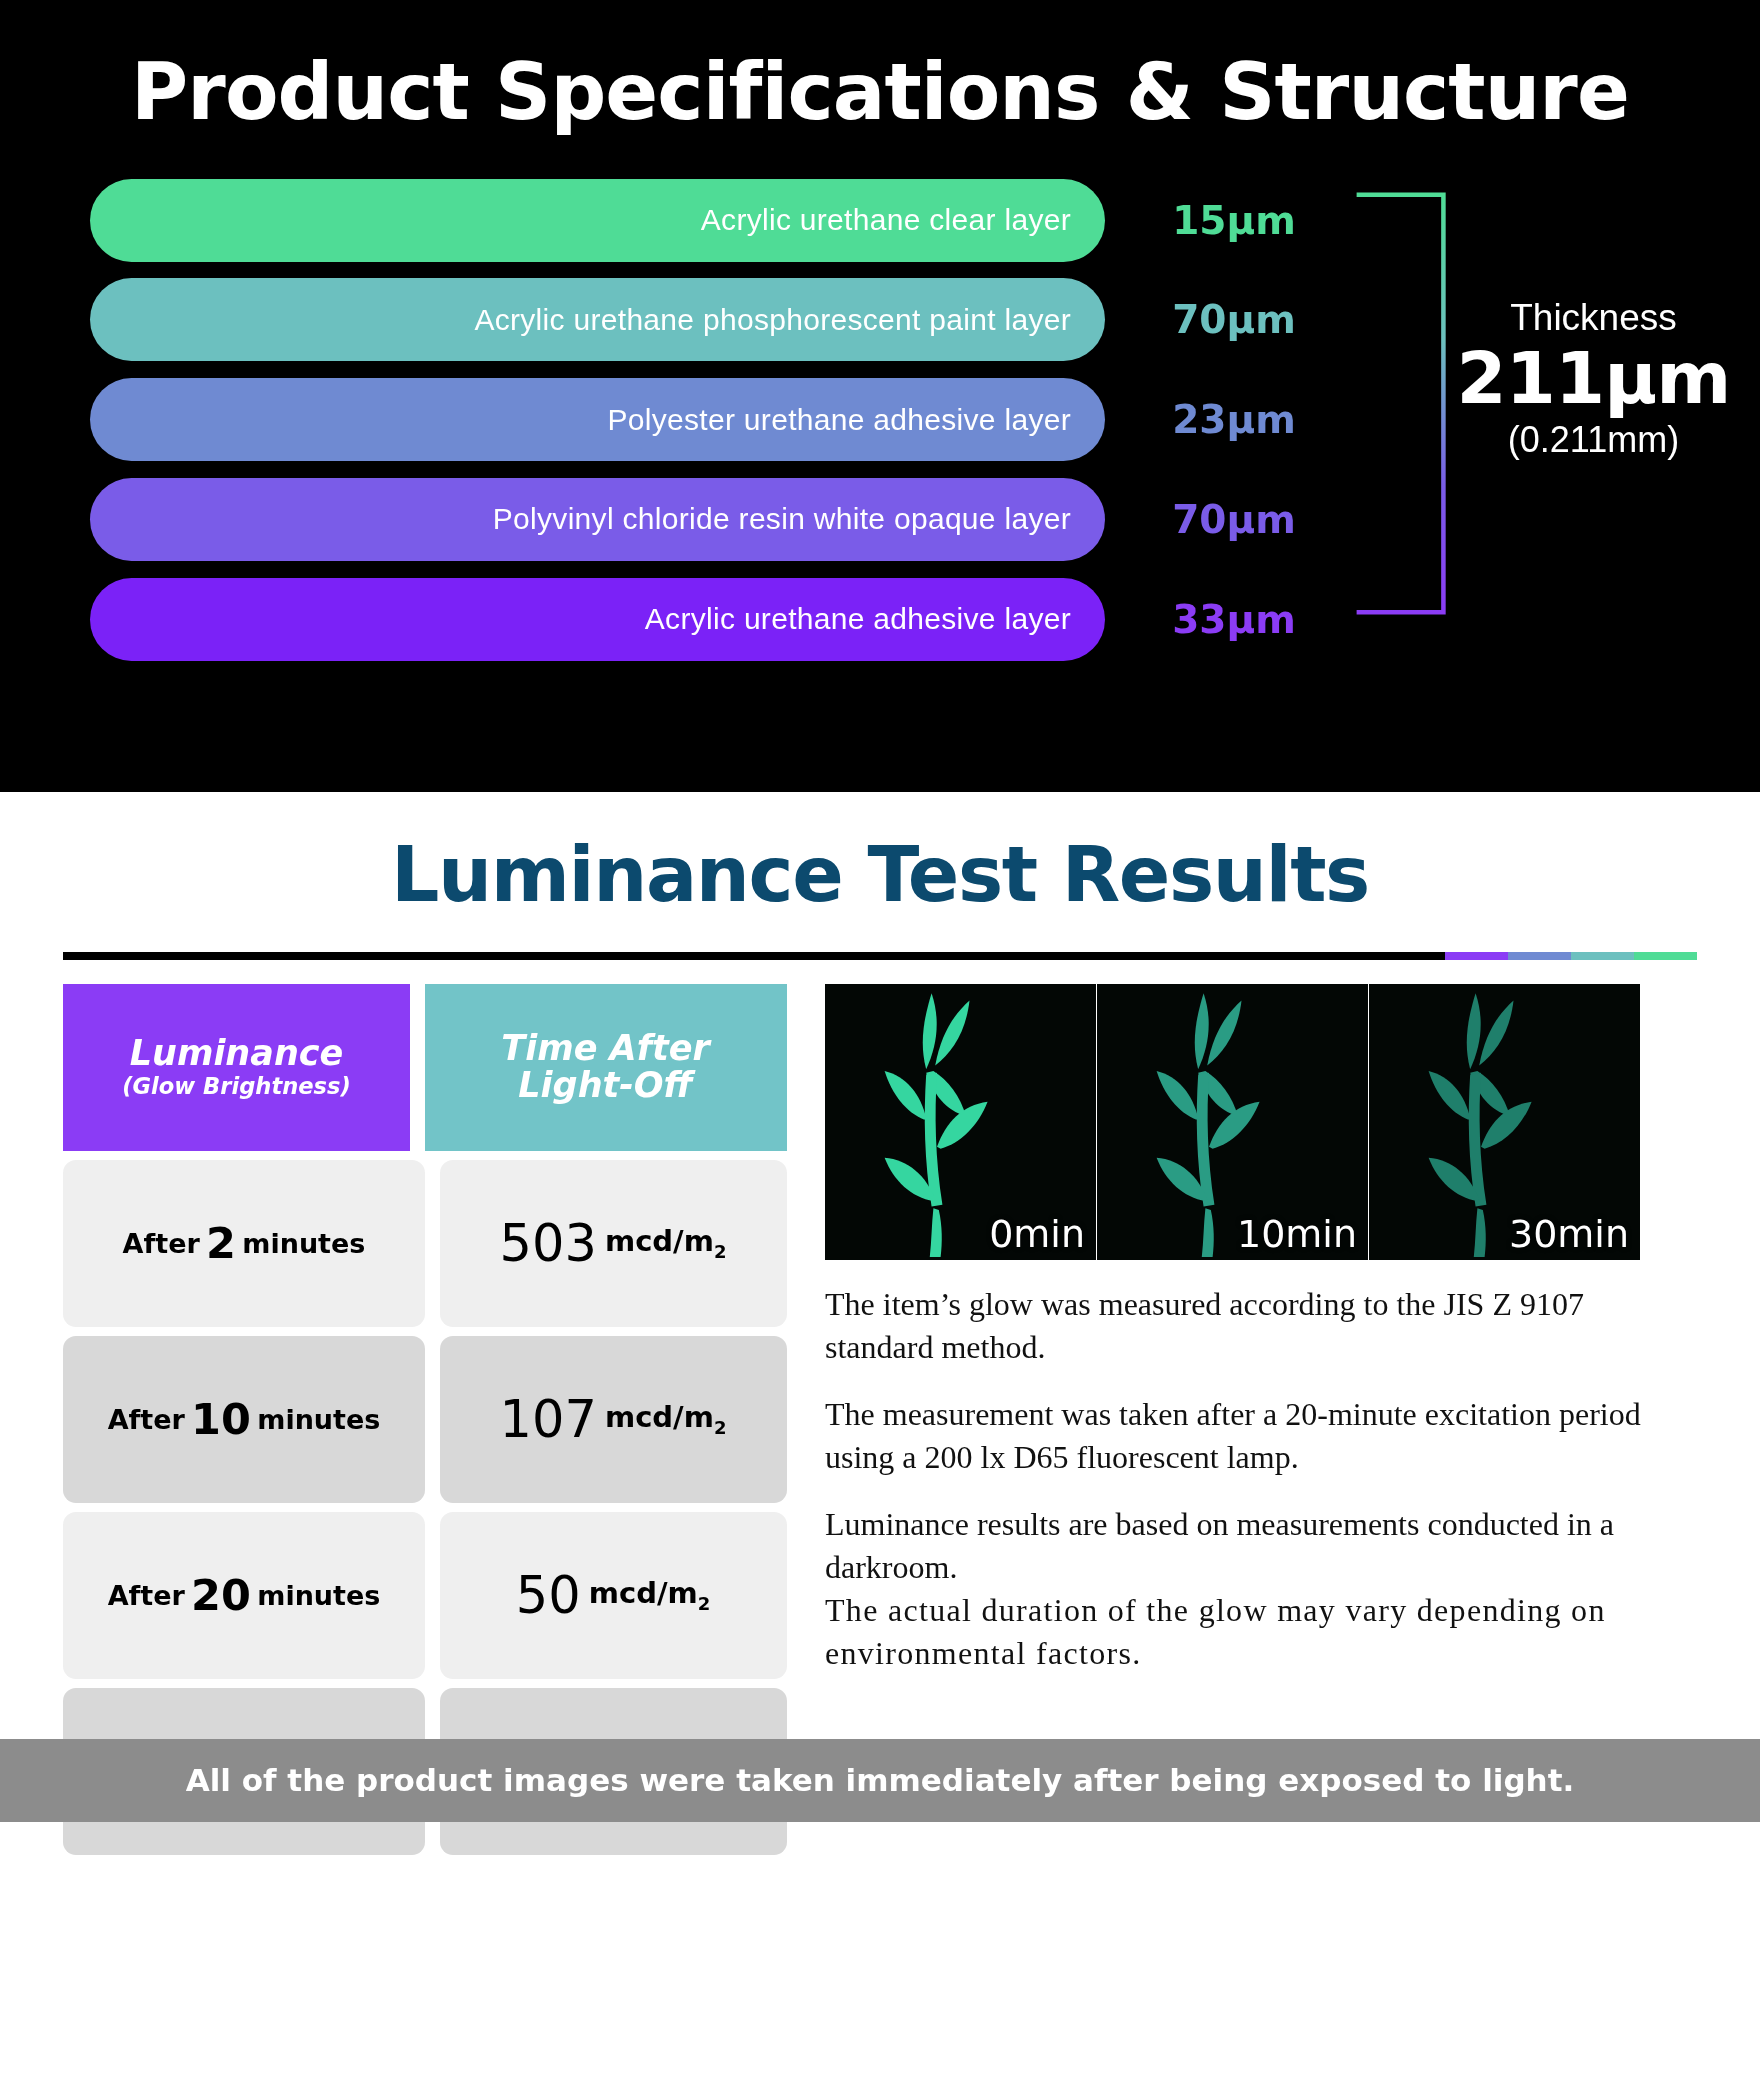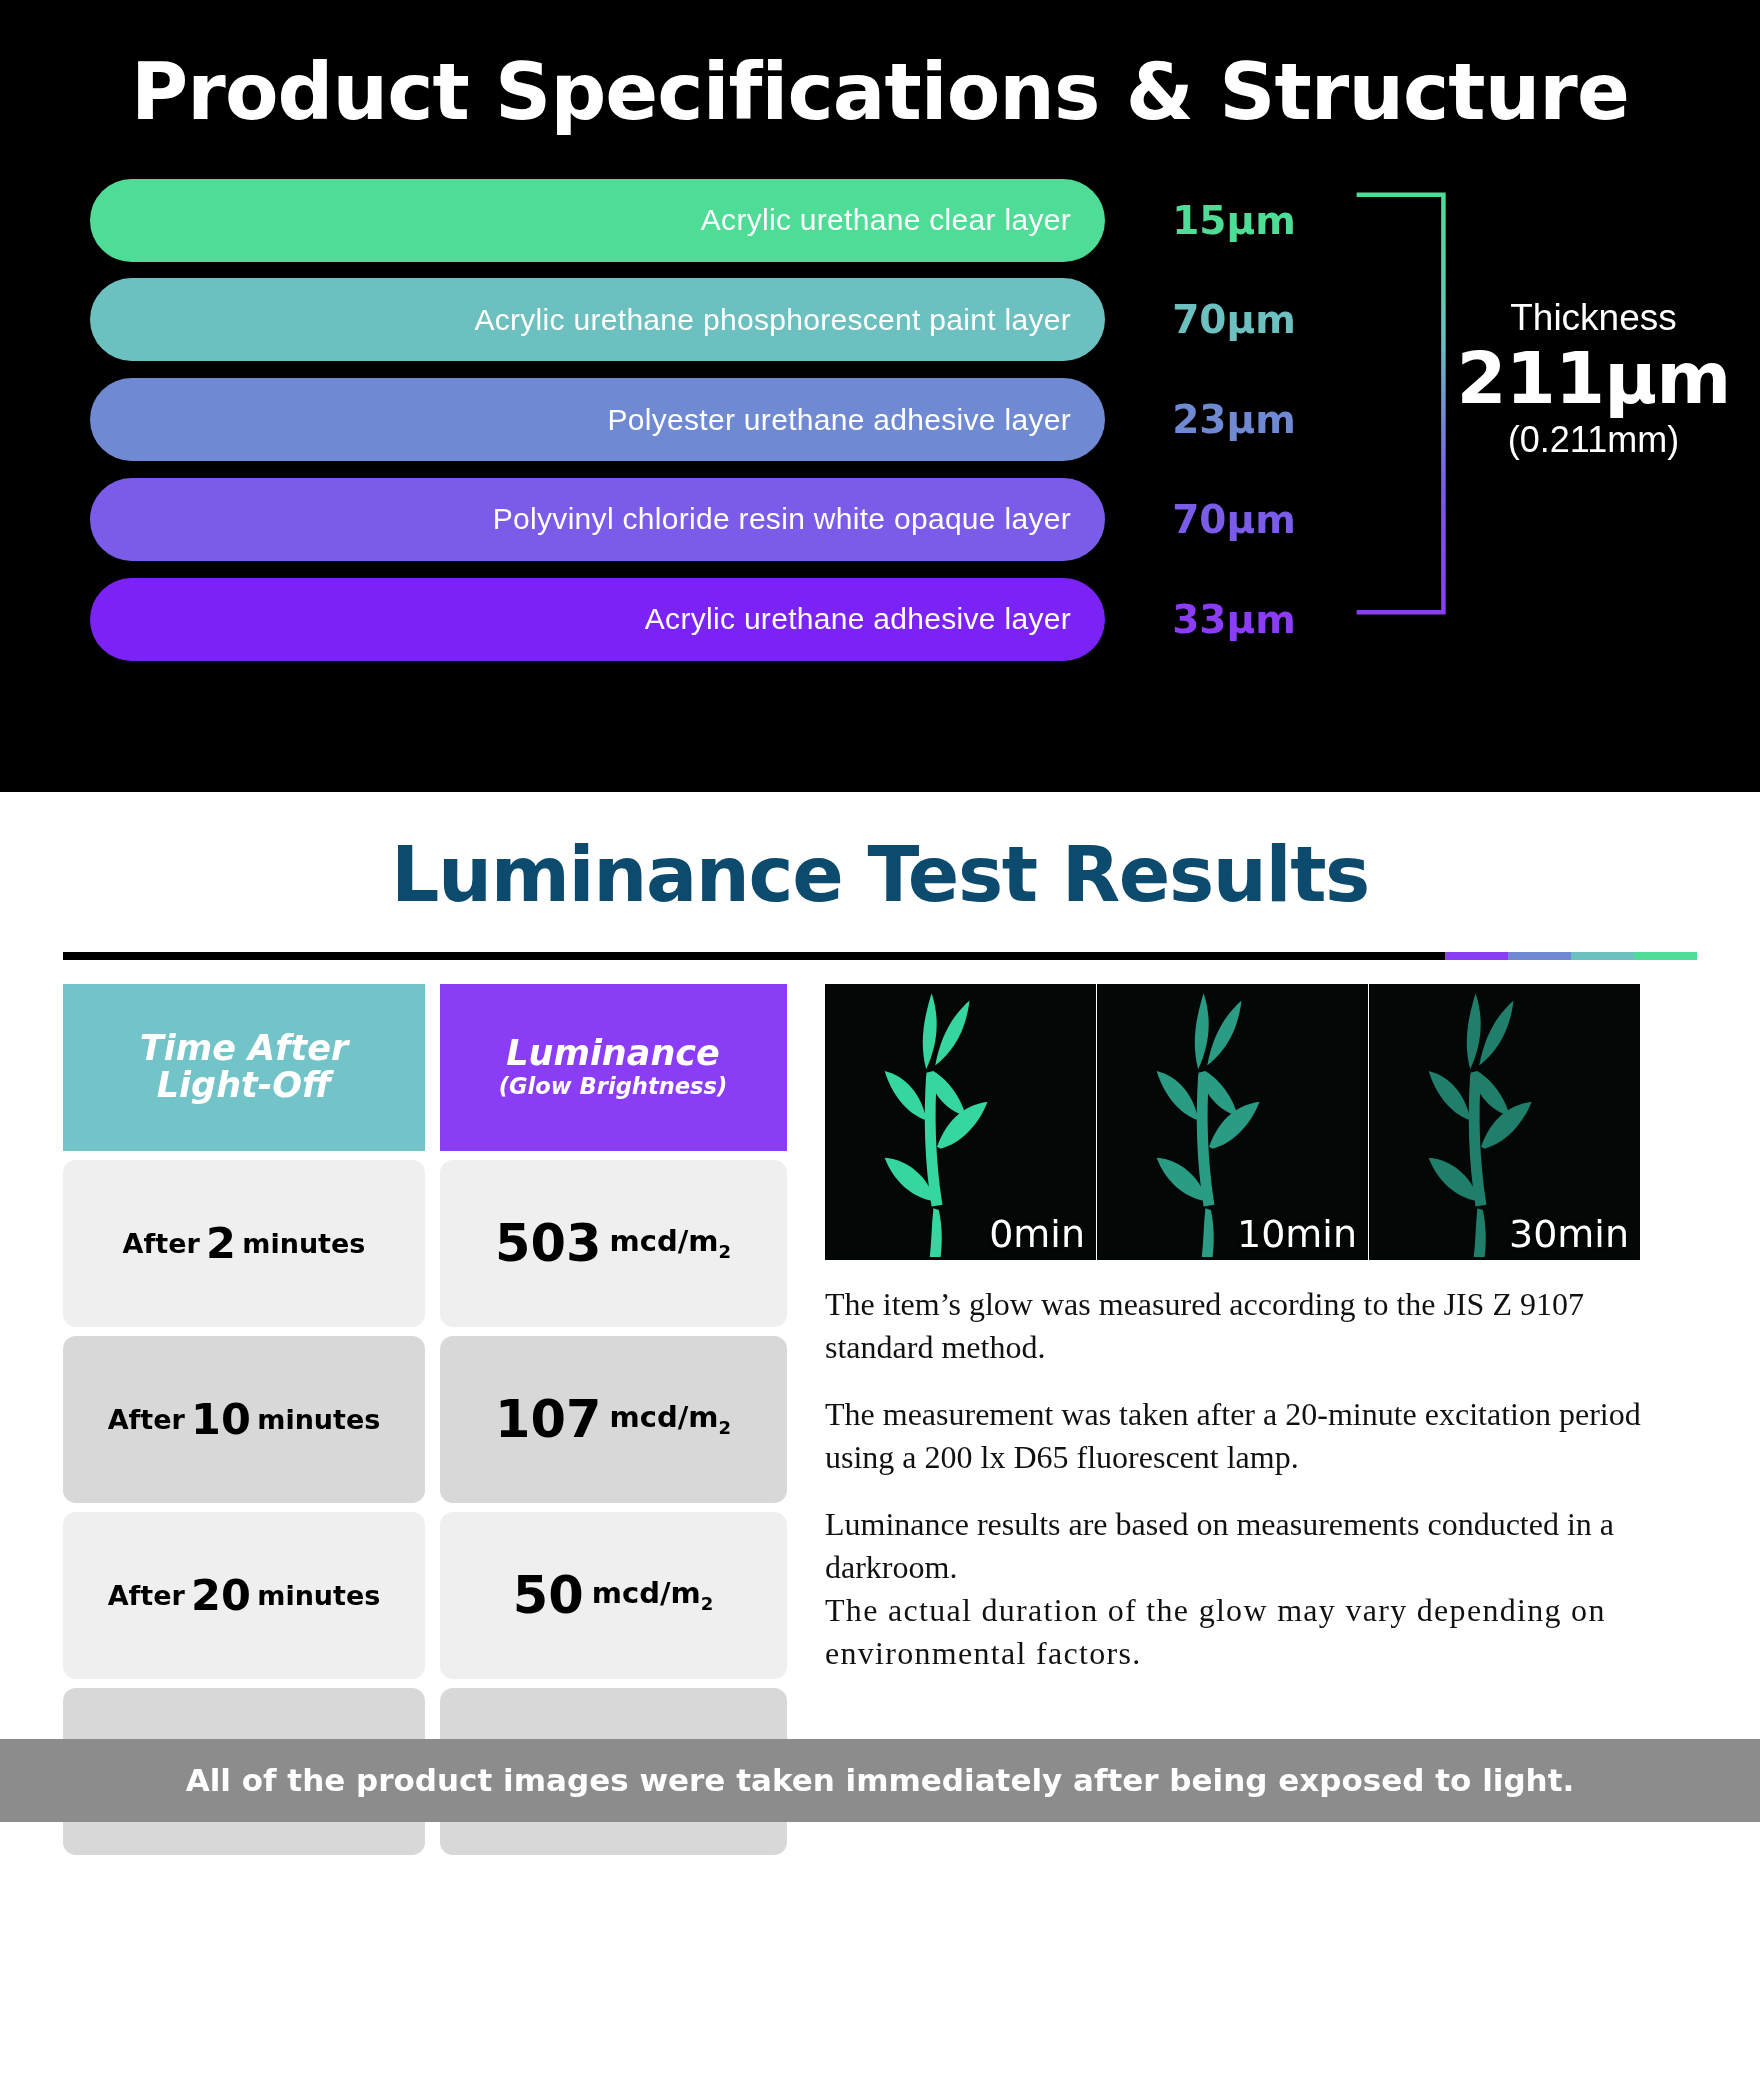--- a/index.html
+++ b/index.html
@@ -155,21 +155,21 @@
     display: flex;
     align-items: center;
     justify-content: center;
     color: #000000;
     font-family: "DejaVu Sans", sans-serif;
     border-radius: 13px;
   }
   .td-time { width: 362px; font-size: 27px; font-weight: 700; }
   .td-time .big { font-size: 43px; font-weight: 800; margin: 0 6.3px; }
   .td-lum { width: 347px; font-size: 27px; font-weight: 700; }
-  .td-lum .big { font-size: 51px; font-weight: 700; margin-right: 8.1px; }
+  .td-lum .big { font-size: 51px; font-weight: 400; margin-right: 8.1px; }
   .td-lum .unit { font-size: 29px; font-weight: 800; }
   .td-lum .unit sub { font-size: 18px; }
   .shade-a { background: #efefef; }
   .shade-b { background: #d8d8d8; }
 
   
   .lum-right { flex: 1 1 auto; padding-left: 38px; }
   .photos { display: flex; gap: 1px; }
   .photo {
     position: relative;
@@ -290,30 +290,30 @@
     <div class="rule-seg" style="background:#8b3cf5"></div>
     <div class="rule-seg" style="background:#6f8ad2"></div>
     <div class="rule-seg" style="background:#6cc0bf"></div>
     <div class="rule-seg" style="background:#4fdc96"></div>
   </div>
 
   <div class="lum-body">
 
     <div class="lum-table">
       <div class="thead">
+        <div class="th th-lum">
+          <div>
+            <div>Luminance</div>
+            <span class="sub">(Glow Brightness)</span>
+          </div>
+        </div>
         <div class="th th-time">
           <div>
             <div>Time After</div>
             <div>Light-Off</div>
-          </div>
-        </div>
-        <div class="th th-lum">
-          <div>
-            <div>Luminance</div>
-            <span class="sub">(Glow Brightness)</span>
           </div>
         </div>
       </div>
 
       <div class="tbody-row">
         <div class="td td-time shade-a">
           <span>After</span>
           <span class="big">2</span>
           <span>minutes</span>
         </div>

